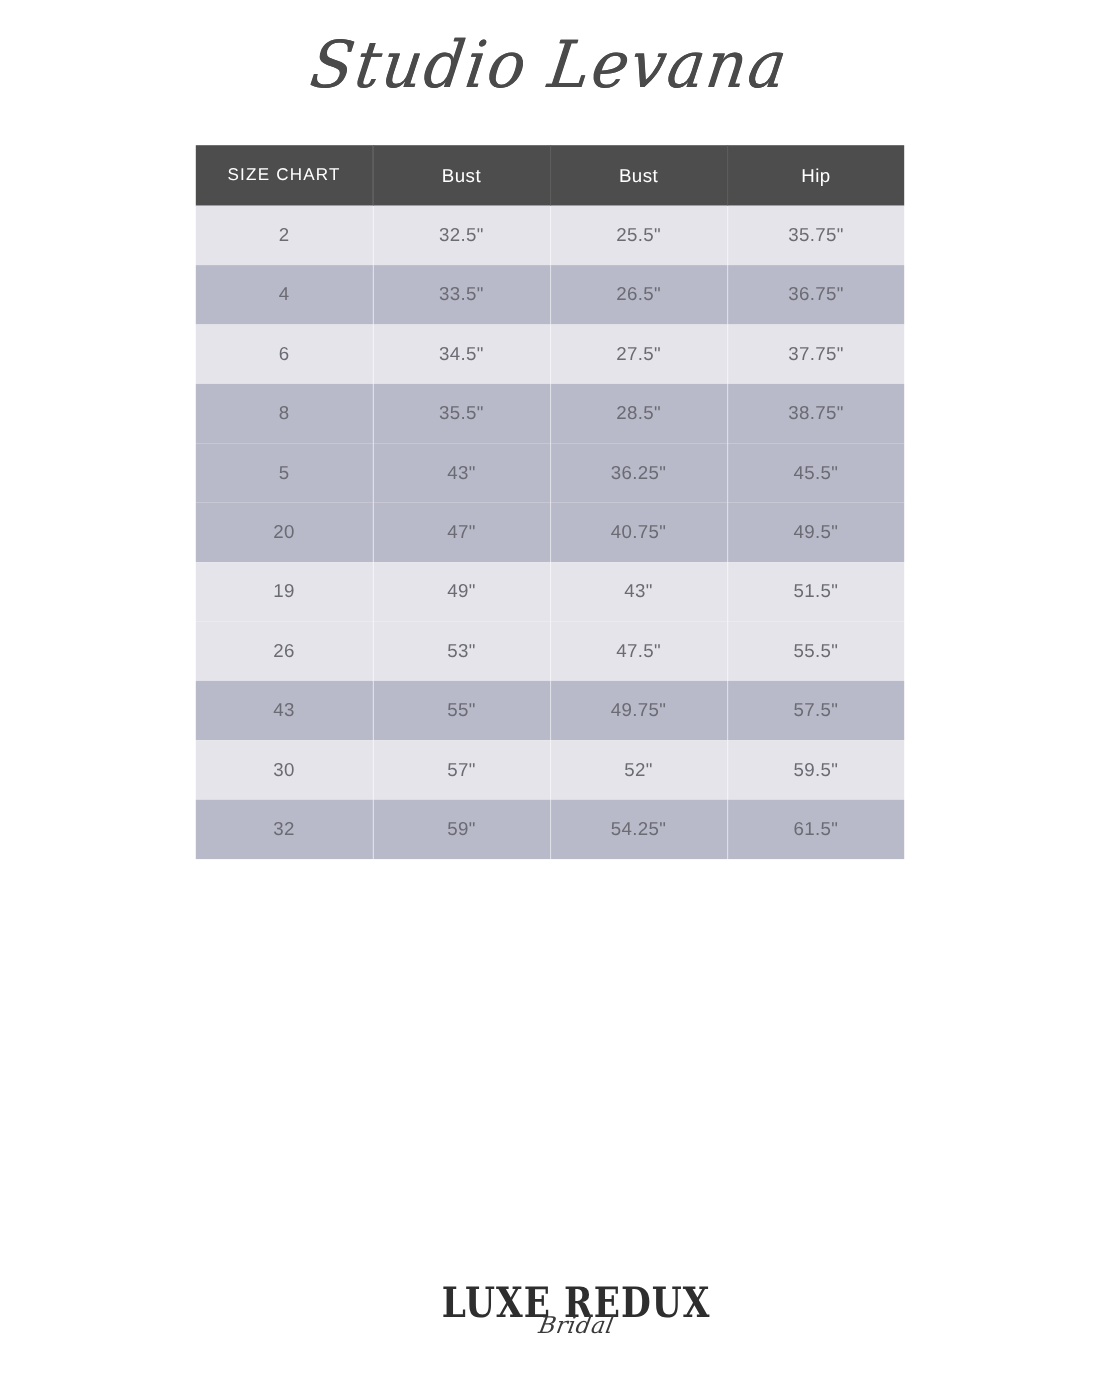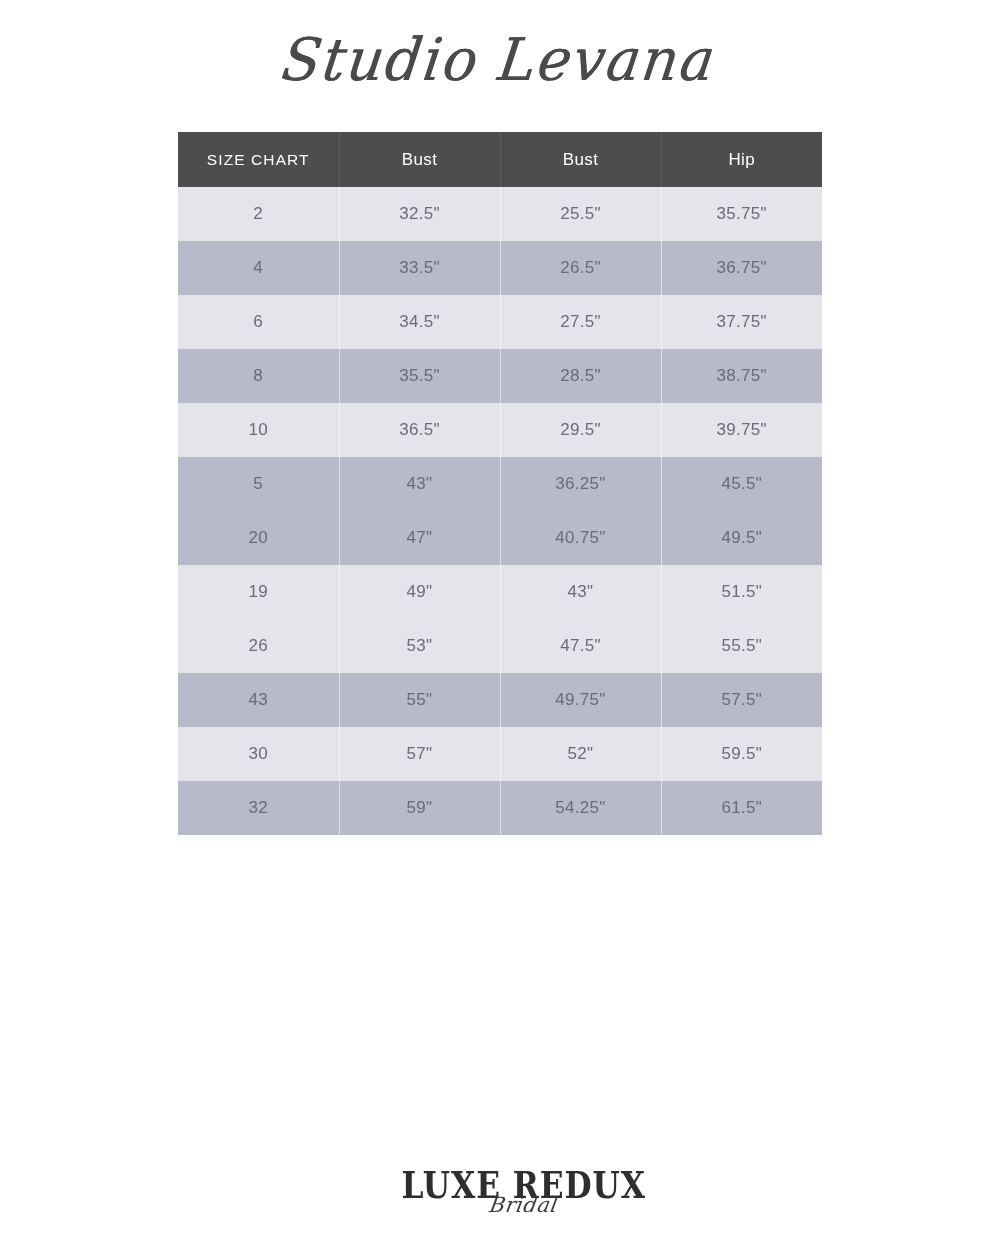--- a/index.html
+++ b/index.html
@@ -164,26 +164,20 @@
           <td>34.5"</td>
           <td>27.5"</td>
           <td>37.75"</td>
         </tr>
         <tr class="row-dark">
           <td>8</td>
           <td>35.5"</td>
           <td>28.5"</td>
           <td>38.75"</td>
         </tr>
-        <tr class="row-light">
-          <td>10</td>
-          <td>36.5"</td>
-          <td>29.5"</td>
-          <td>39.75"</td>
-        </tr>
         <tr class="row-dark">
           <td>5</td>
           <td>43"</td>
           <td>36.25"</td>
           <td>45.5"</td>
         </tr>
         <tr class="row-dark">
           <td>20</td>
           <td>47"</td>
           <td>40.75"</td>

